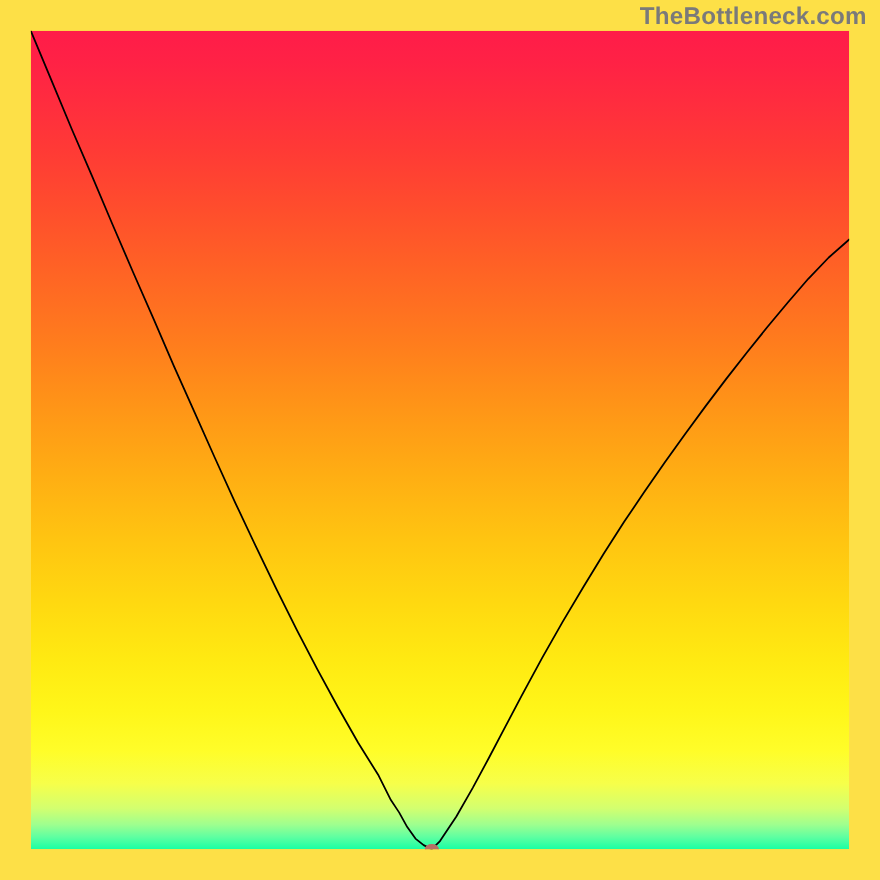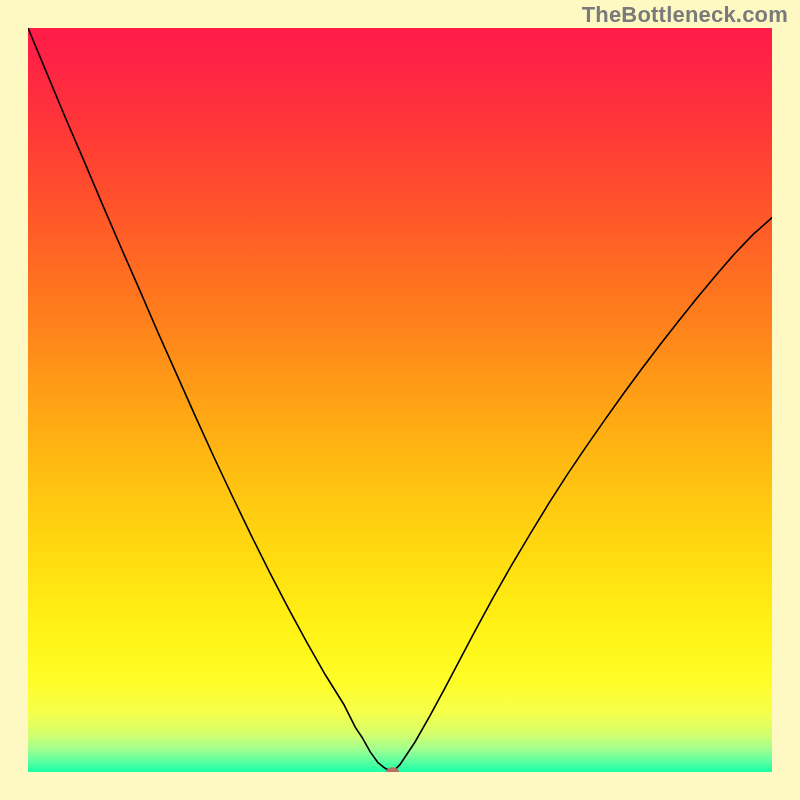--- a/index.html
+++ b/index.html
@@ -7,21 +7,21 @@
     padding: 0;
     width: 800px;
     height: 800px;
     background: #000;
     font-family: Arial, Helvetica, sans-serif;
   }
   .stage {
     position: relative;
     width: 800px;
     height: 800px;
-    background: #fef9c3;
+    background: #fde047;
   }
   .watermark {
     position: absolute;
     top: 2px;
     right: 12px;
     font-size: 22px;
     font-weight: 600;
     color: #7a7a7a;
     letter-spacing: 0.2px;
     user-select: none;

